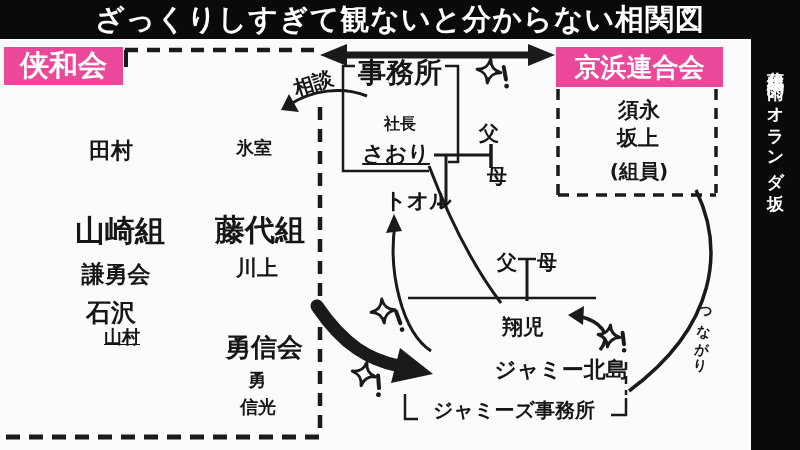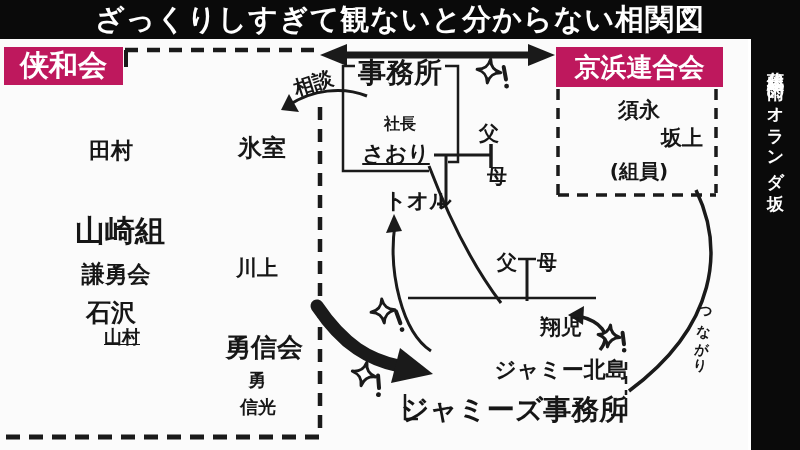--- a/index.html
+++ b/index.html
@@ -28,21 +28,21 @@
   }
   #side-divider {
     position:absolute; left:748px; top:39px; width:3px; height:411px; background:#fff;
   }
   #side-caption {
     position:absolute; left:763px; top:58px; width:26px; height:300px;
     writing-mode:vertical-rl; color:#fff; font-size:17px; font-weight:bold;
     letter-spacing:2px; line-height:26px;
   }
   .org-box {
-    position:absolute; background:#be185d; color:#fff;
+    position:absolute; background:#ec4899; color:#fff;
     display:flex; align-items:center; justify-content:center;
     font-weight:bold;
   }
   #overlay { position:absolute; left:0; top:0; pointer-events:none; }
   .ln   { stroke:#1a1a1a; fill:none; }
   .star { fill:#fdfdfd; stroke:#1a1a1a; stroke-width:3; stroke-linejoin:round; }
   .bang { stroke:#1a1a1a; stroke-width:4; stroke-linecap:round; fill:none; }
   .dot  { fill:#1a1a1a; stroke:none; }
   .head { fill:#1a1a1a; stroke:none; }
   #sodan     { transform:translate(-50%,-50%) rotate(-18deg); font-size:20px; }
@@ -126,44 +126,45 @@
       <path class="star" d="M0,-11 C1.1,-4.2 4.2,-1.1 11,0 C4.2,1.1 1.1,4.2 0,11 C-1.1,4.2 -4.2,1.1 -11,0 C-4.2,-1.1 -1.1,-4.2 0,-11 Z"></path>
       <path class="bang" d="M13,-5 L16,6"></path>
         <circle class="dot" cx="17" cy="12" r="2.3"></circle>
     </g>
   </svg>
 
   <div class="org-box serif" style="left:4px; top:47px; width:119px; height:38px; font-size:29px;">侠和会</div>
   <div class="org-box serif" style="left:556px; top:47px; width:167px; height:40px; font-size:26px;">京浜連合会</div>
 
   <div class="t sans" style="left:111px; top:151px; font-size:22px;font-family:Liberation Serif, serif;">田村</div>
-  <div class="t sans" style="left:262px; top:148px; font-size:24px;text-align:center;">氷室</div>
+  <div class="t sans" style="left:254px; top:148px; font-size:18px;text-align:center;">氷室</div>
   <div class="t serif" style="left:120px; top:231px; font-size:30px;">山崎組</div>
+  <div class="t serif" style="left:260px; top:230px; font-size:30px;">藤代組</div>
   <div class="t sans" style="left:116px; top:274px; font-size:23px;">謙勇会</div>
   <div class="t sans" style="left:257px; top:268px; font-size:21px;">川上</div>
   <div class="t sans" style="left:111px; top:312px; font-size:25px;">石沢</div>
   <div class="t sans" style="left:122px; top:337px; font-size:18px;text-decoration:underline;">山村</div>
   <div class="t serif" style="left:264px; top:347px; font-size:26px;">勇信会</div>
   <div class="t sans" style="left:257px; top:380px; font-size:18px;">勇</div>
   <div class="t sans" style="left:258px; top:407px; font-size:18px;text-align:right;">信光</div>
 
   <div class="t serif" style="left:400px; top:73px;  font-size:28px;">事務所</div>
   <div class="t sans" style="left:400px; top:124px; font-size:16px;">社長</div>
   <div class="t sans" style="left:396px; top:154px; font-size:22px;text-decoration:underline;">さおり</div>
   <div class="t sans" style="left:400px; top:201px; font-size:22px;margin-left:18px;">トオル</div>
   <div class="t sans" style="left:489px; top:133px; font-size:20px;">父</div>
   <div class="t sans" style="left:497px; top:176px; font-size:20px;">母</div>
 
   <div class="t sans" style="left:639px; top:110px; font-size:21px;">須永</div>
-  <div class="t sans" style="left:638px; top:138px; font-size:21px;margin-left:44px;">坂上</div>
+  <div class="t sans" style="left:638px; top:138px; font-size:21px;">坂上</div>
   <div class="t sans" style="left:639px; top:171px; font-size:20px;">(組員)</div>
 
   <div class="t sans" style="left:507px; top:262px; font-size:20px;">父</div>
   <div class="t sans" style="left:547px; top:262px; font-size:20px;">母</div>
-  <div class="t sans" style="left:523px; top:327px; font-size:21px;margin-left:38px;">翔児</div>
+  <div class="t sans" style="left:523px; top:327px; font-size:21px;">翔児</div>
 
   <div class="t sans" style="left:518px; top:370px; font-size:22px;margin-left:43px;">ジャミー北島</div>
-  <div class="t serif" style="left:514px; top:410px; font-size:28px;">ジャミーズ事務所</div>
+  <div class="t serif" style="left:514px; top:410px; font-size:20px;">ジャミーズ事務所</div>
 
   <div class="t sans" id="sodan" style="left:313px; top:83px;">相談</div>
   <div class="t sans" id="tsunagari" style="left:704px; top:332px;">つながり</div>
 
 </div>
 
 </body></html>

